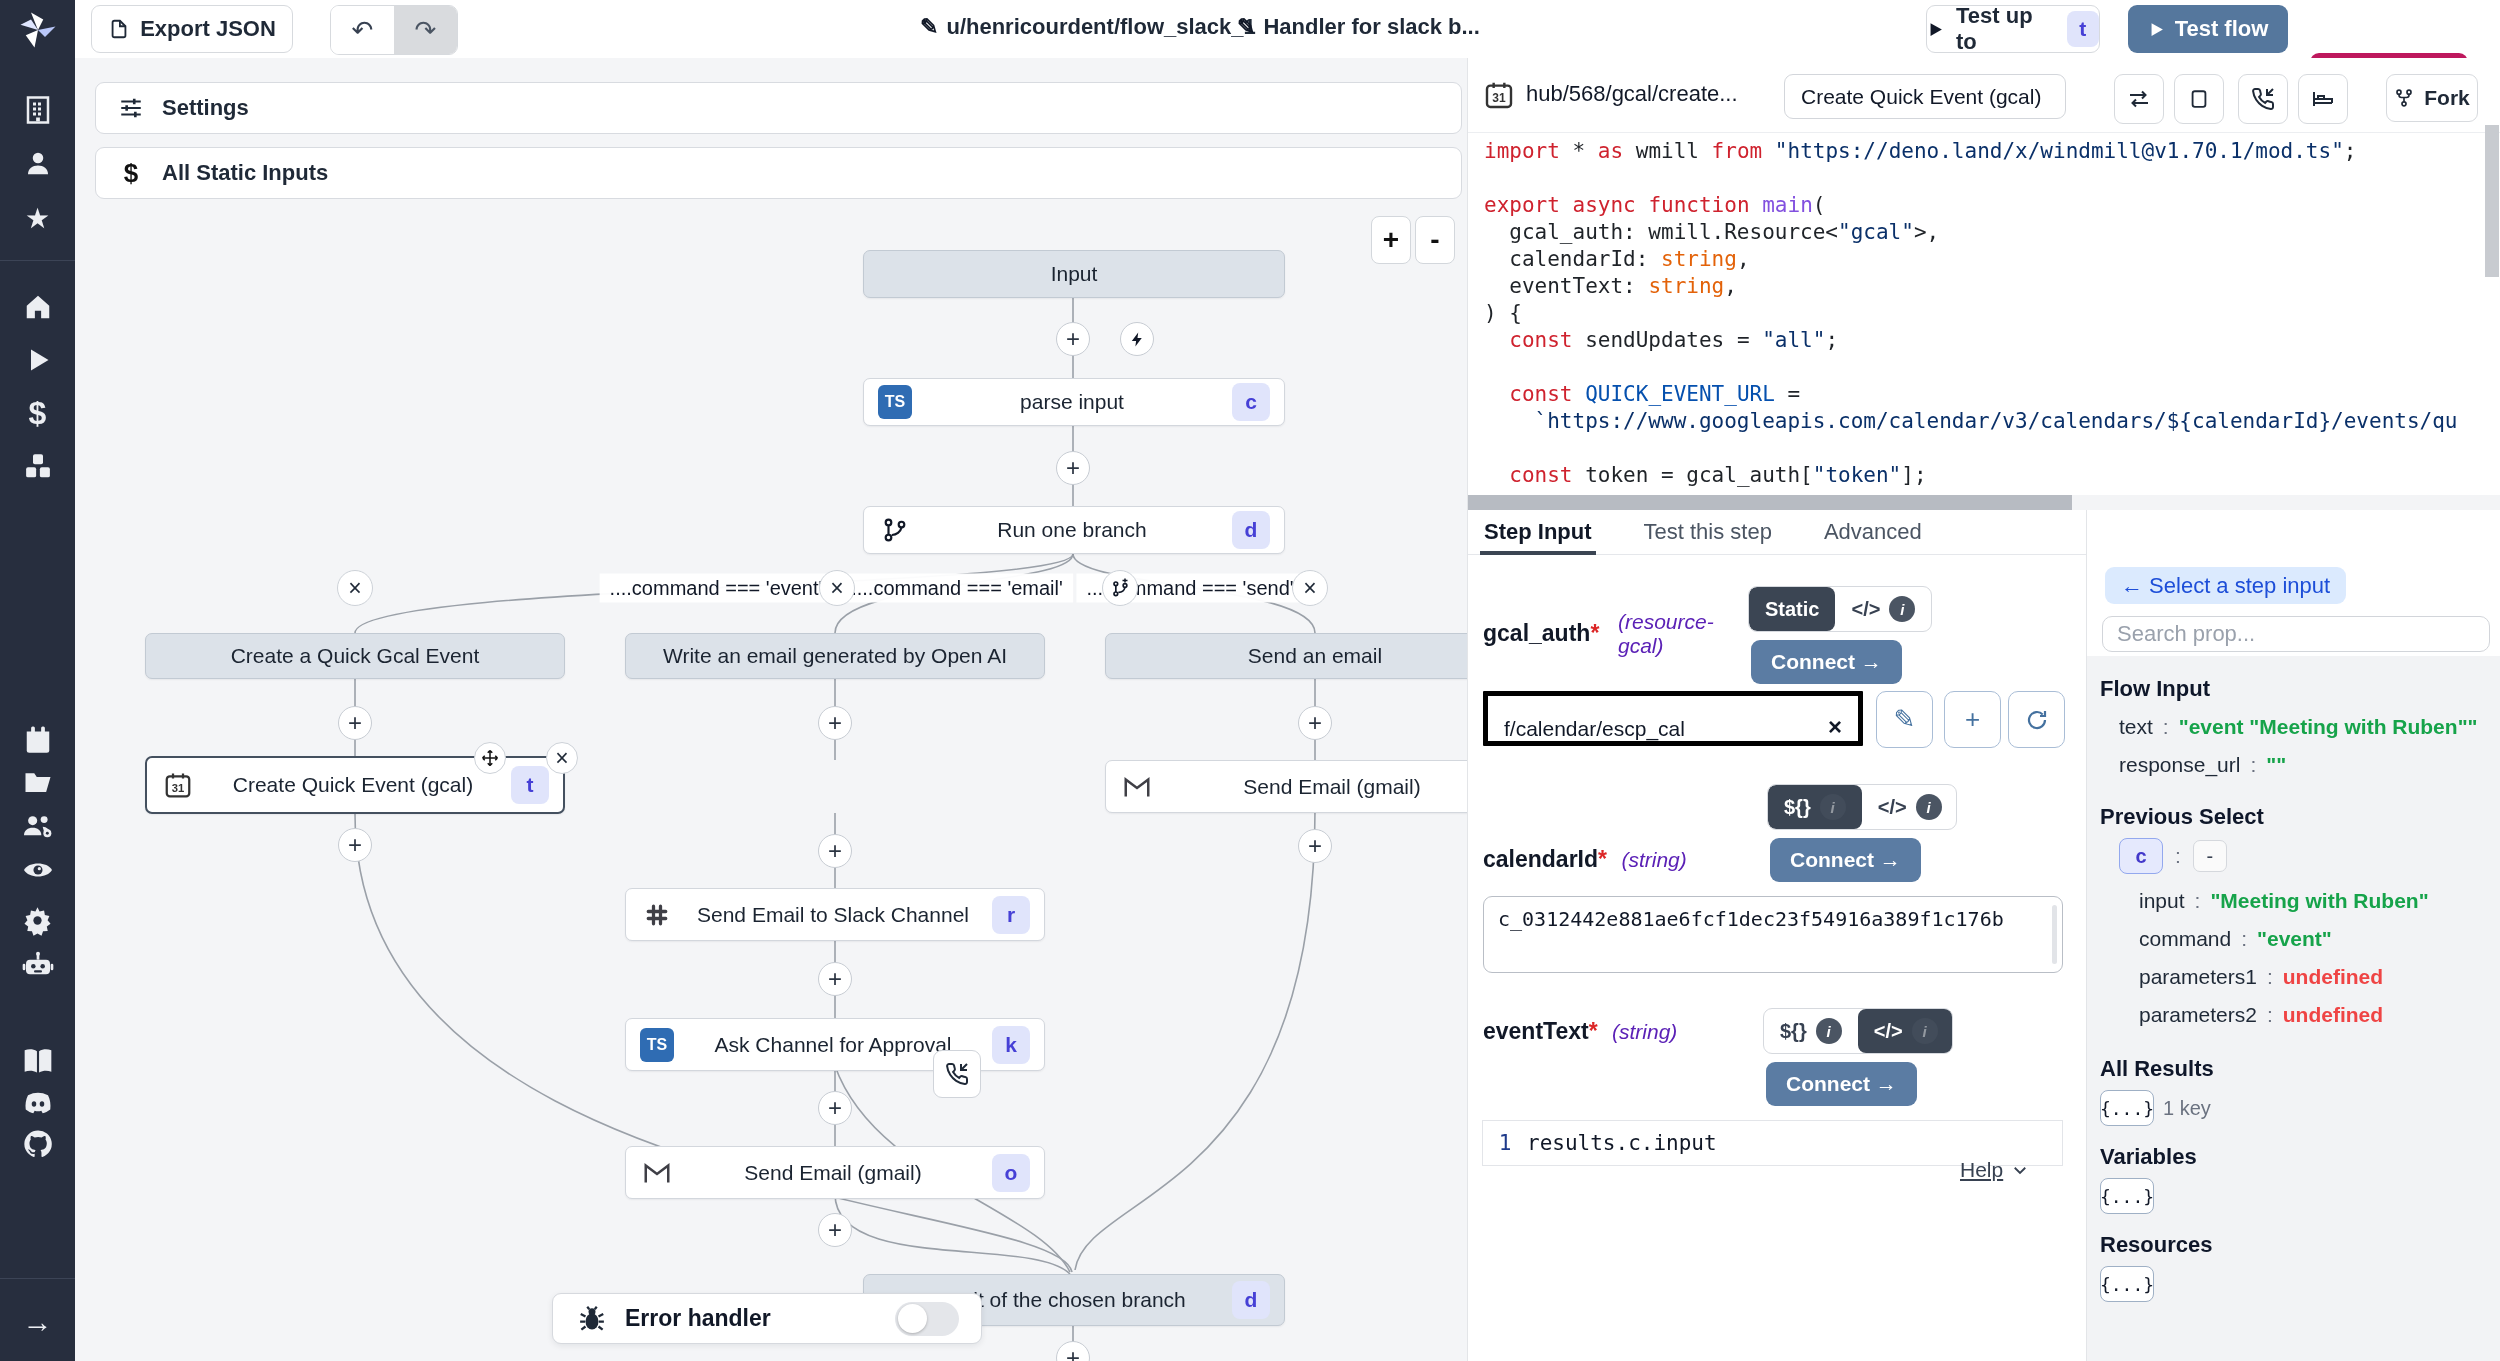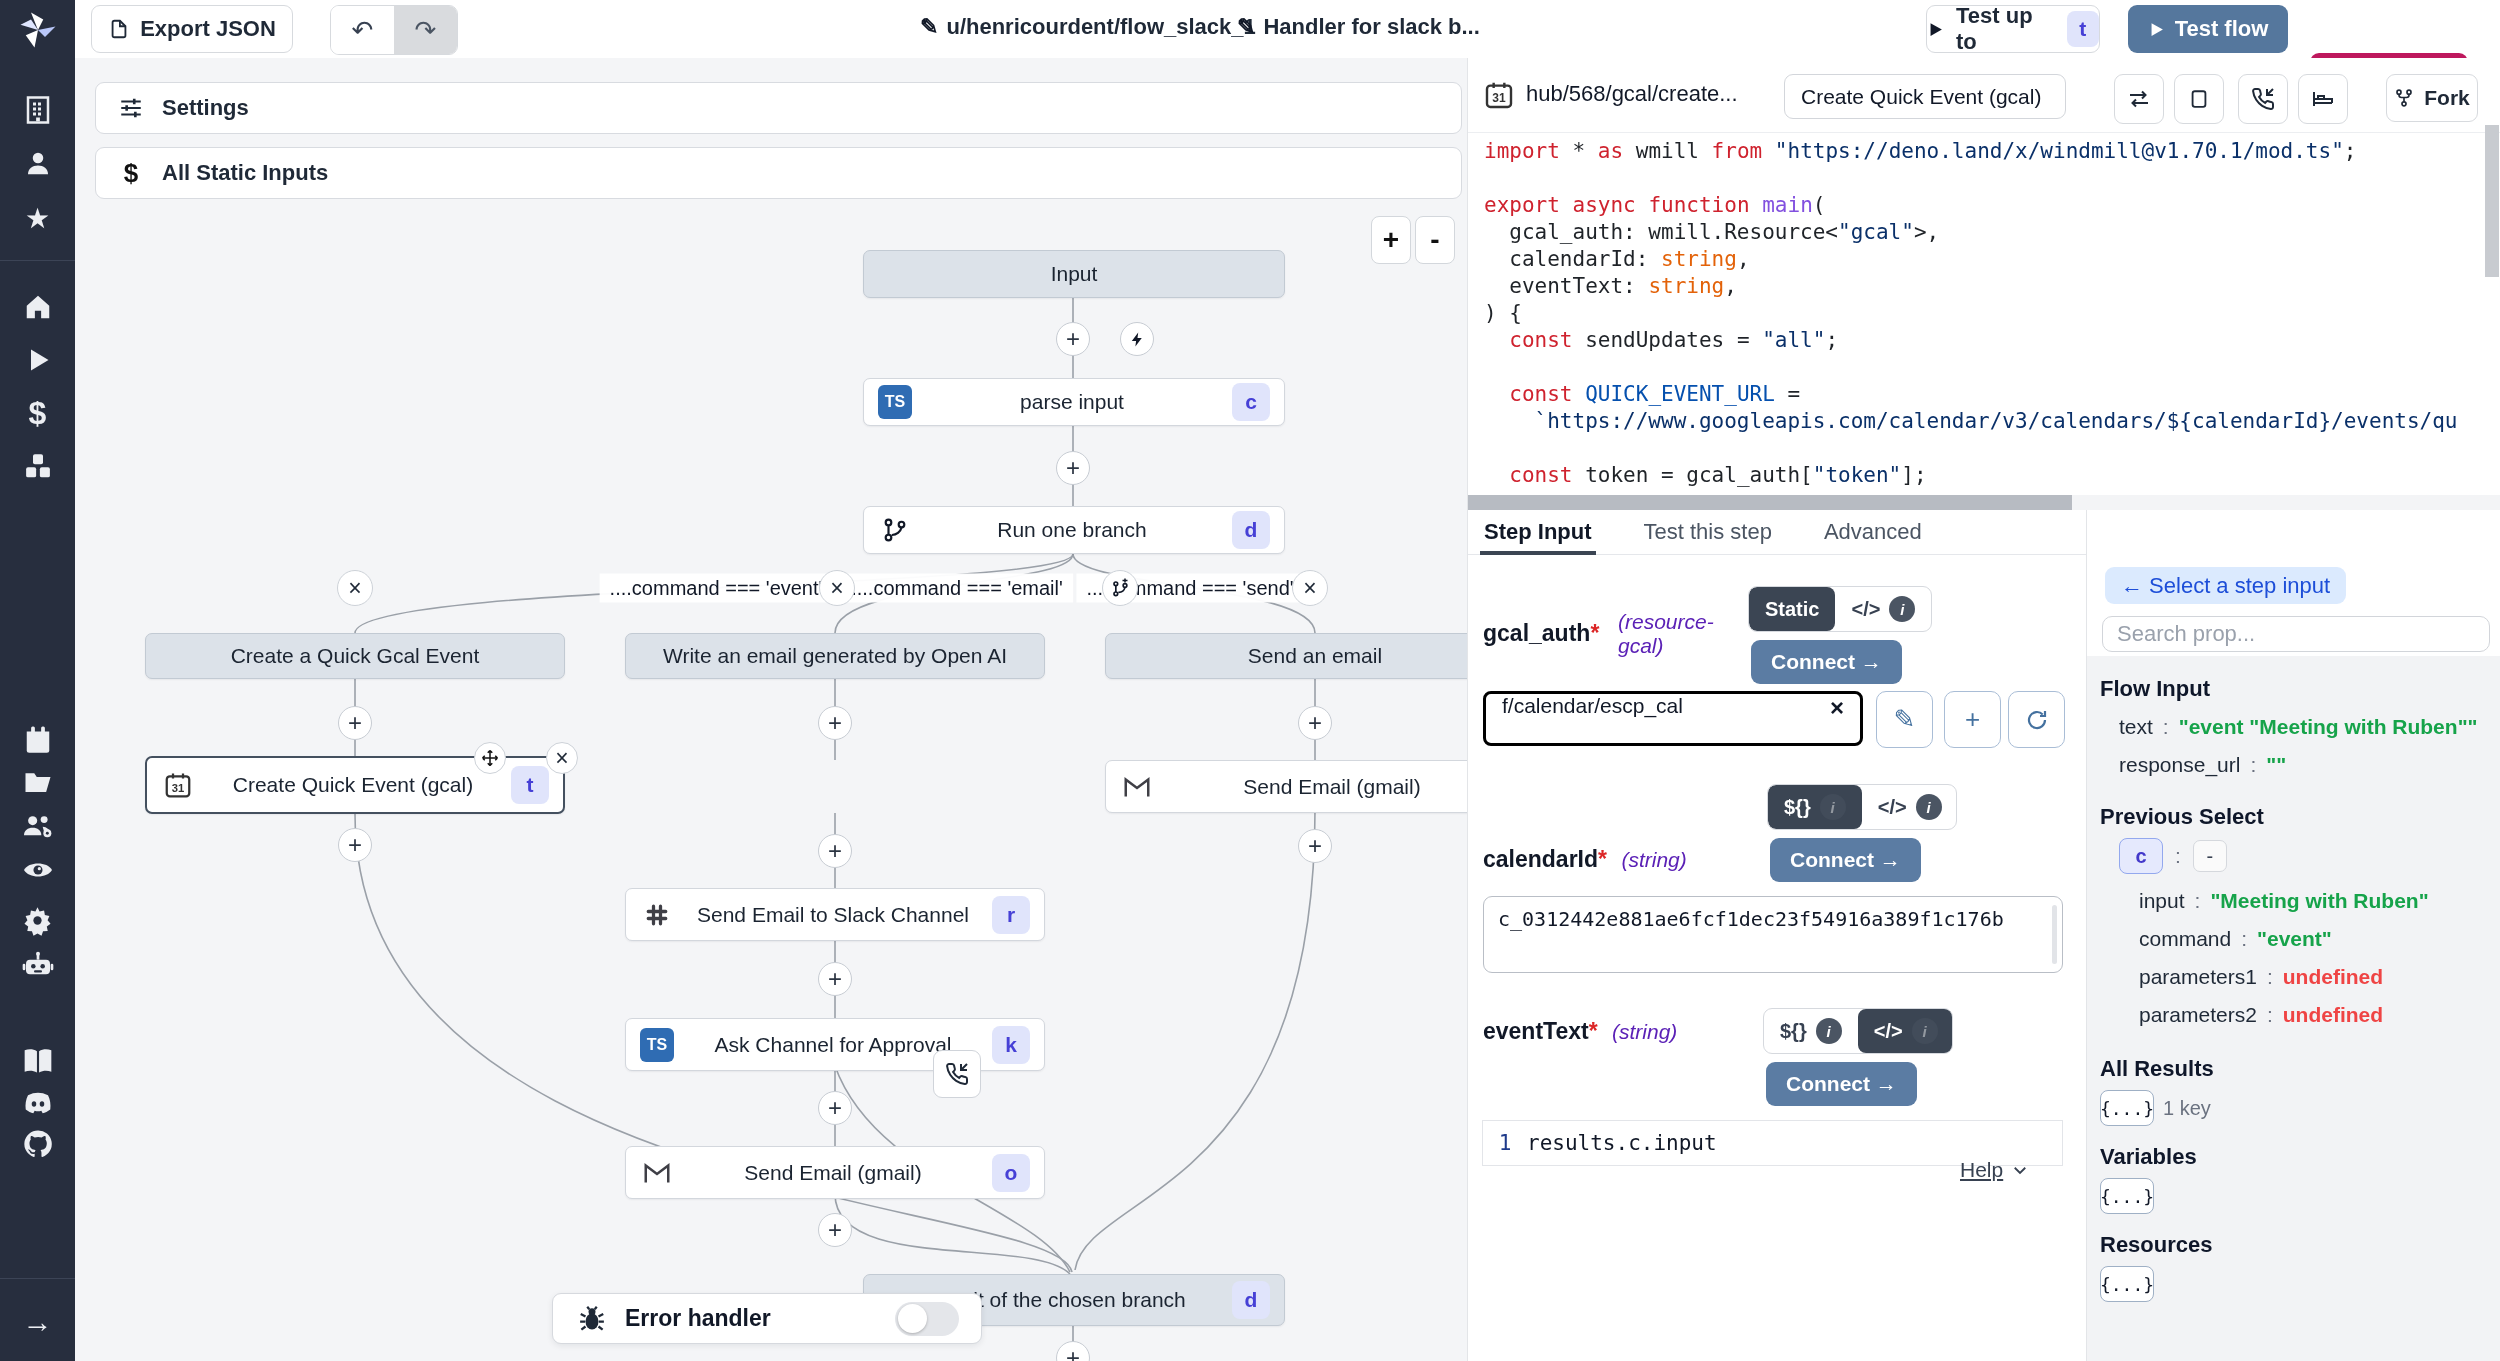--- a/index.html
+++ b/index.html
@@ -83,21 +83,21 @@
   .ftype{font-style:italic;font-weight:400;color:#5b21b6;font-size:21px;}
   .segtoggle{position:absolute;height:46px;border:1px solid #d6d9de;border-radius:9px;background:#fff;display:flex;
         align-items:stretch;box-sizing:border-box;overflow:hidden;font-size:20px;font-weight:700;color:#374151;}
   .seg{display:flex;align-items:center;justify-content:center;gap:9px;padding:0 16px;}
   .seg.dark{background:#3b4553;color:#fff;border-radius:8px;}
   .info{width:26px;height:26px;border-radius:50%;background:#4b5563;color:#fff;font-size:15px;font-weight:700;
         display:flex;align-items:center;justify-content:center;font-style:italic;}
   .info.faded{opacity:.45;}
   .connect{position:absolute;height:44px;border-radius:9px;background:#5b7ca3;color:#fff;font-size:21px;font-weight:700;
         display:flex;align-items:center;justify-content:center;gap:8px;padding:0 20px;box-sizing:border-box;}
-  .tinput{position:absolute;border:3px solid #000000;border-radius:8px;background:#fff;display:flex;align-items:flex-start;
+  .tinput{position:absolute;border:5px solid #000000;border-radius:1px;background:#fff;display:flex;align-items:flex-end;
         font-size:21px;color:#111827;padding:0 16px;box-sizing:border-box;}
   .sqbtn{position:absolute;width:55px;height:55px;border:1px solid #a9bdd6;border-radius:10px;background:#fff;
         display:flex;align-items:center;justify-content:center;color:#44719f;font-size:26px;}
   #bigin{position:absolute;left:15px;top:838px;width:580px;height:77px;border:1px solid #b9bec6;border-radius:9px;
         background:#fff;box-sizing:border-box;padding:10px 14px;font-family:"DejaVu Sans Mono",monospace;
         font-size:20px;color:#111827;overflow:hidden;white-space:nowrap;}
   #bigin .innsb{position:absolute;right:5px;top:8px;bottom:8px;width:5px;background:#e2e4e8;border-radius:3px;}
   #exprbox{position:absolute;left:14px;top:1062px;width:579px;height:44px;border:1px solid #e3e5e9;background:#fff;
         display:flex;align-items:center;font-family:"DejaVu Sans Mono",monospace;font-size:21px;color:#111827;}
   #exprbox .gut{width:44px;text-align:center;color:#1e3a8a;}

